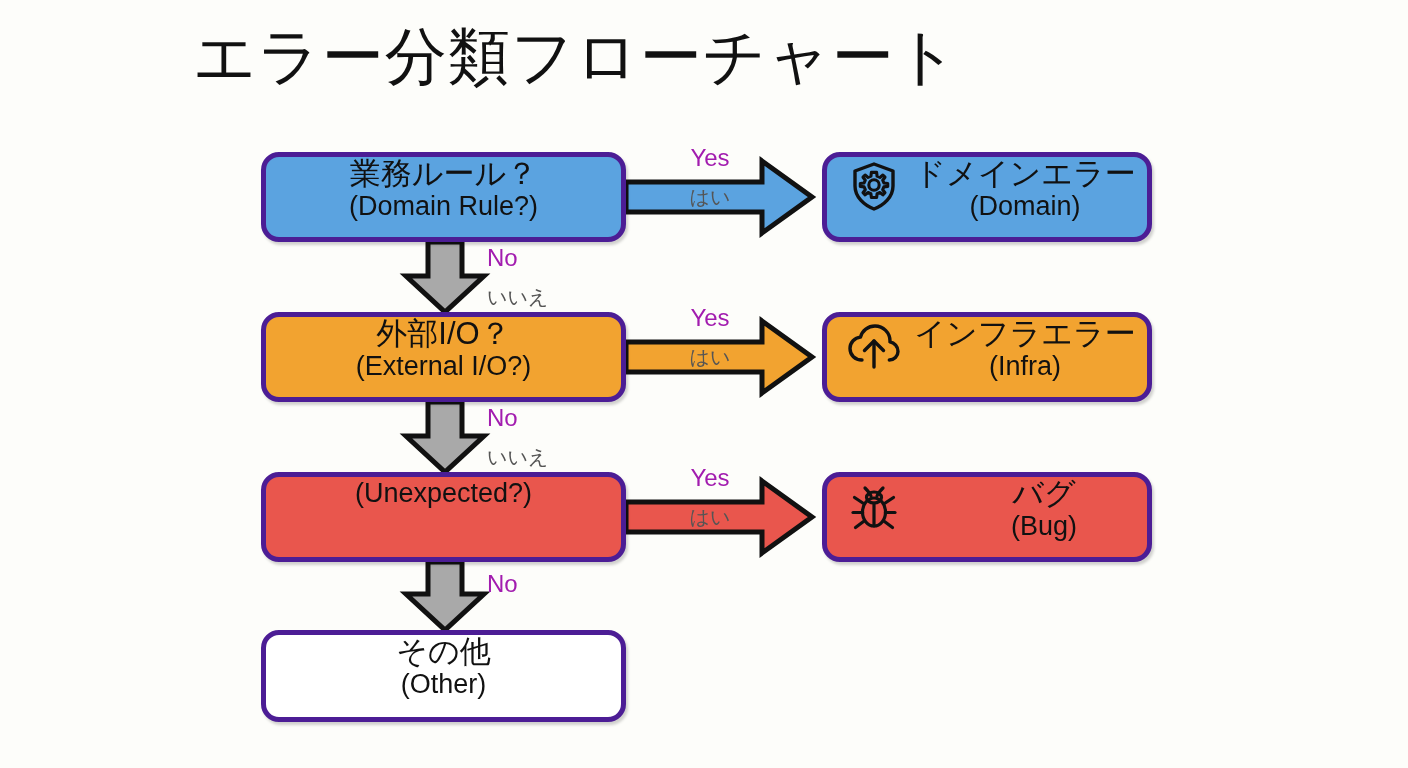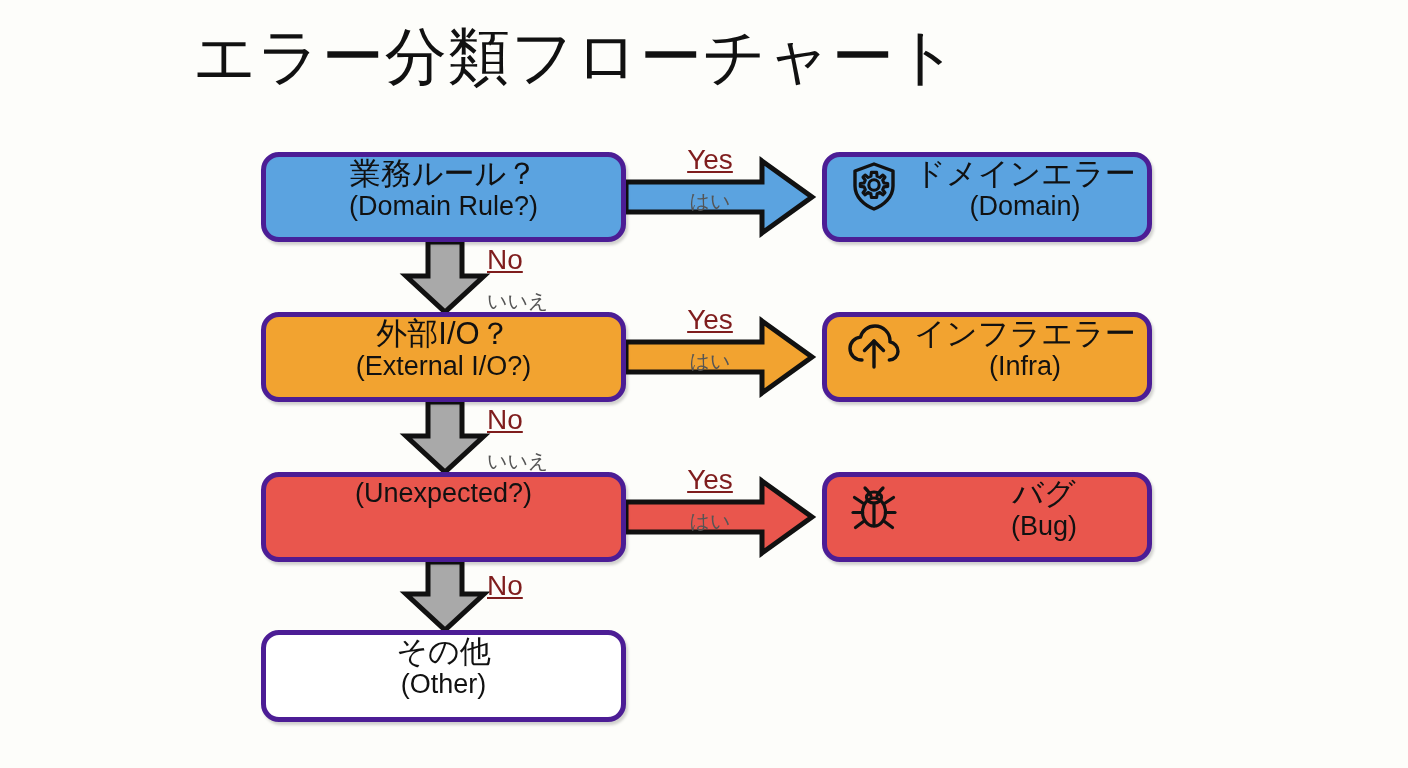--- a/index.html
+++ b/index.html
@@ -108,25 +108,24 @@
   }
 
   
   .edge-label {
     position: absolute;
     color: #777777;
     white-space: nowrap;
     text-align: center;
   }
   .edge-label .primary {
-    font-size: 28px;
-    color: #7f1d1d;
+    font-size: 24px;
+    color: #a21caf;
     display: block;
     line-height: 1.0;
-    text-decoration: underline;
   }
   .edge-label .secondary {
     font-size: 20px;
     color: #555555;
     display: block;
     line-height: 1.0;
     margin-top: 17px;
   }
   .yes-label { width: 120px; }
   .no-label  { width: 110px; text-align: left; }

